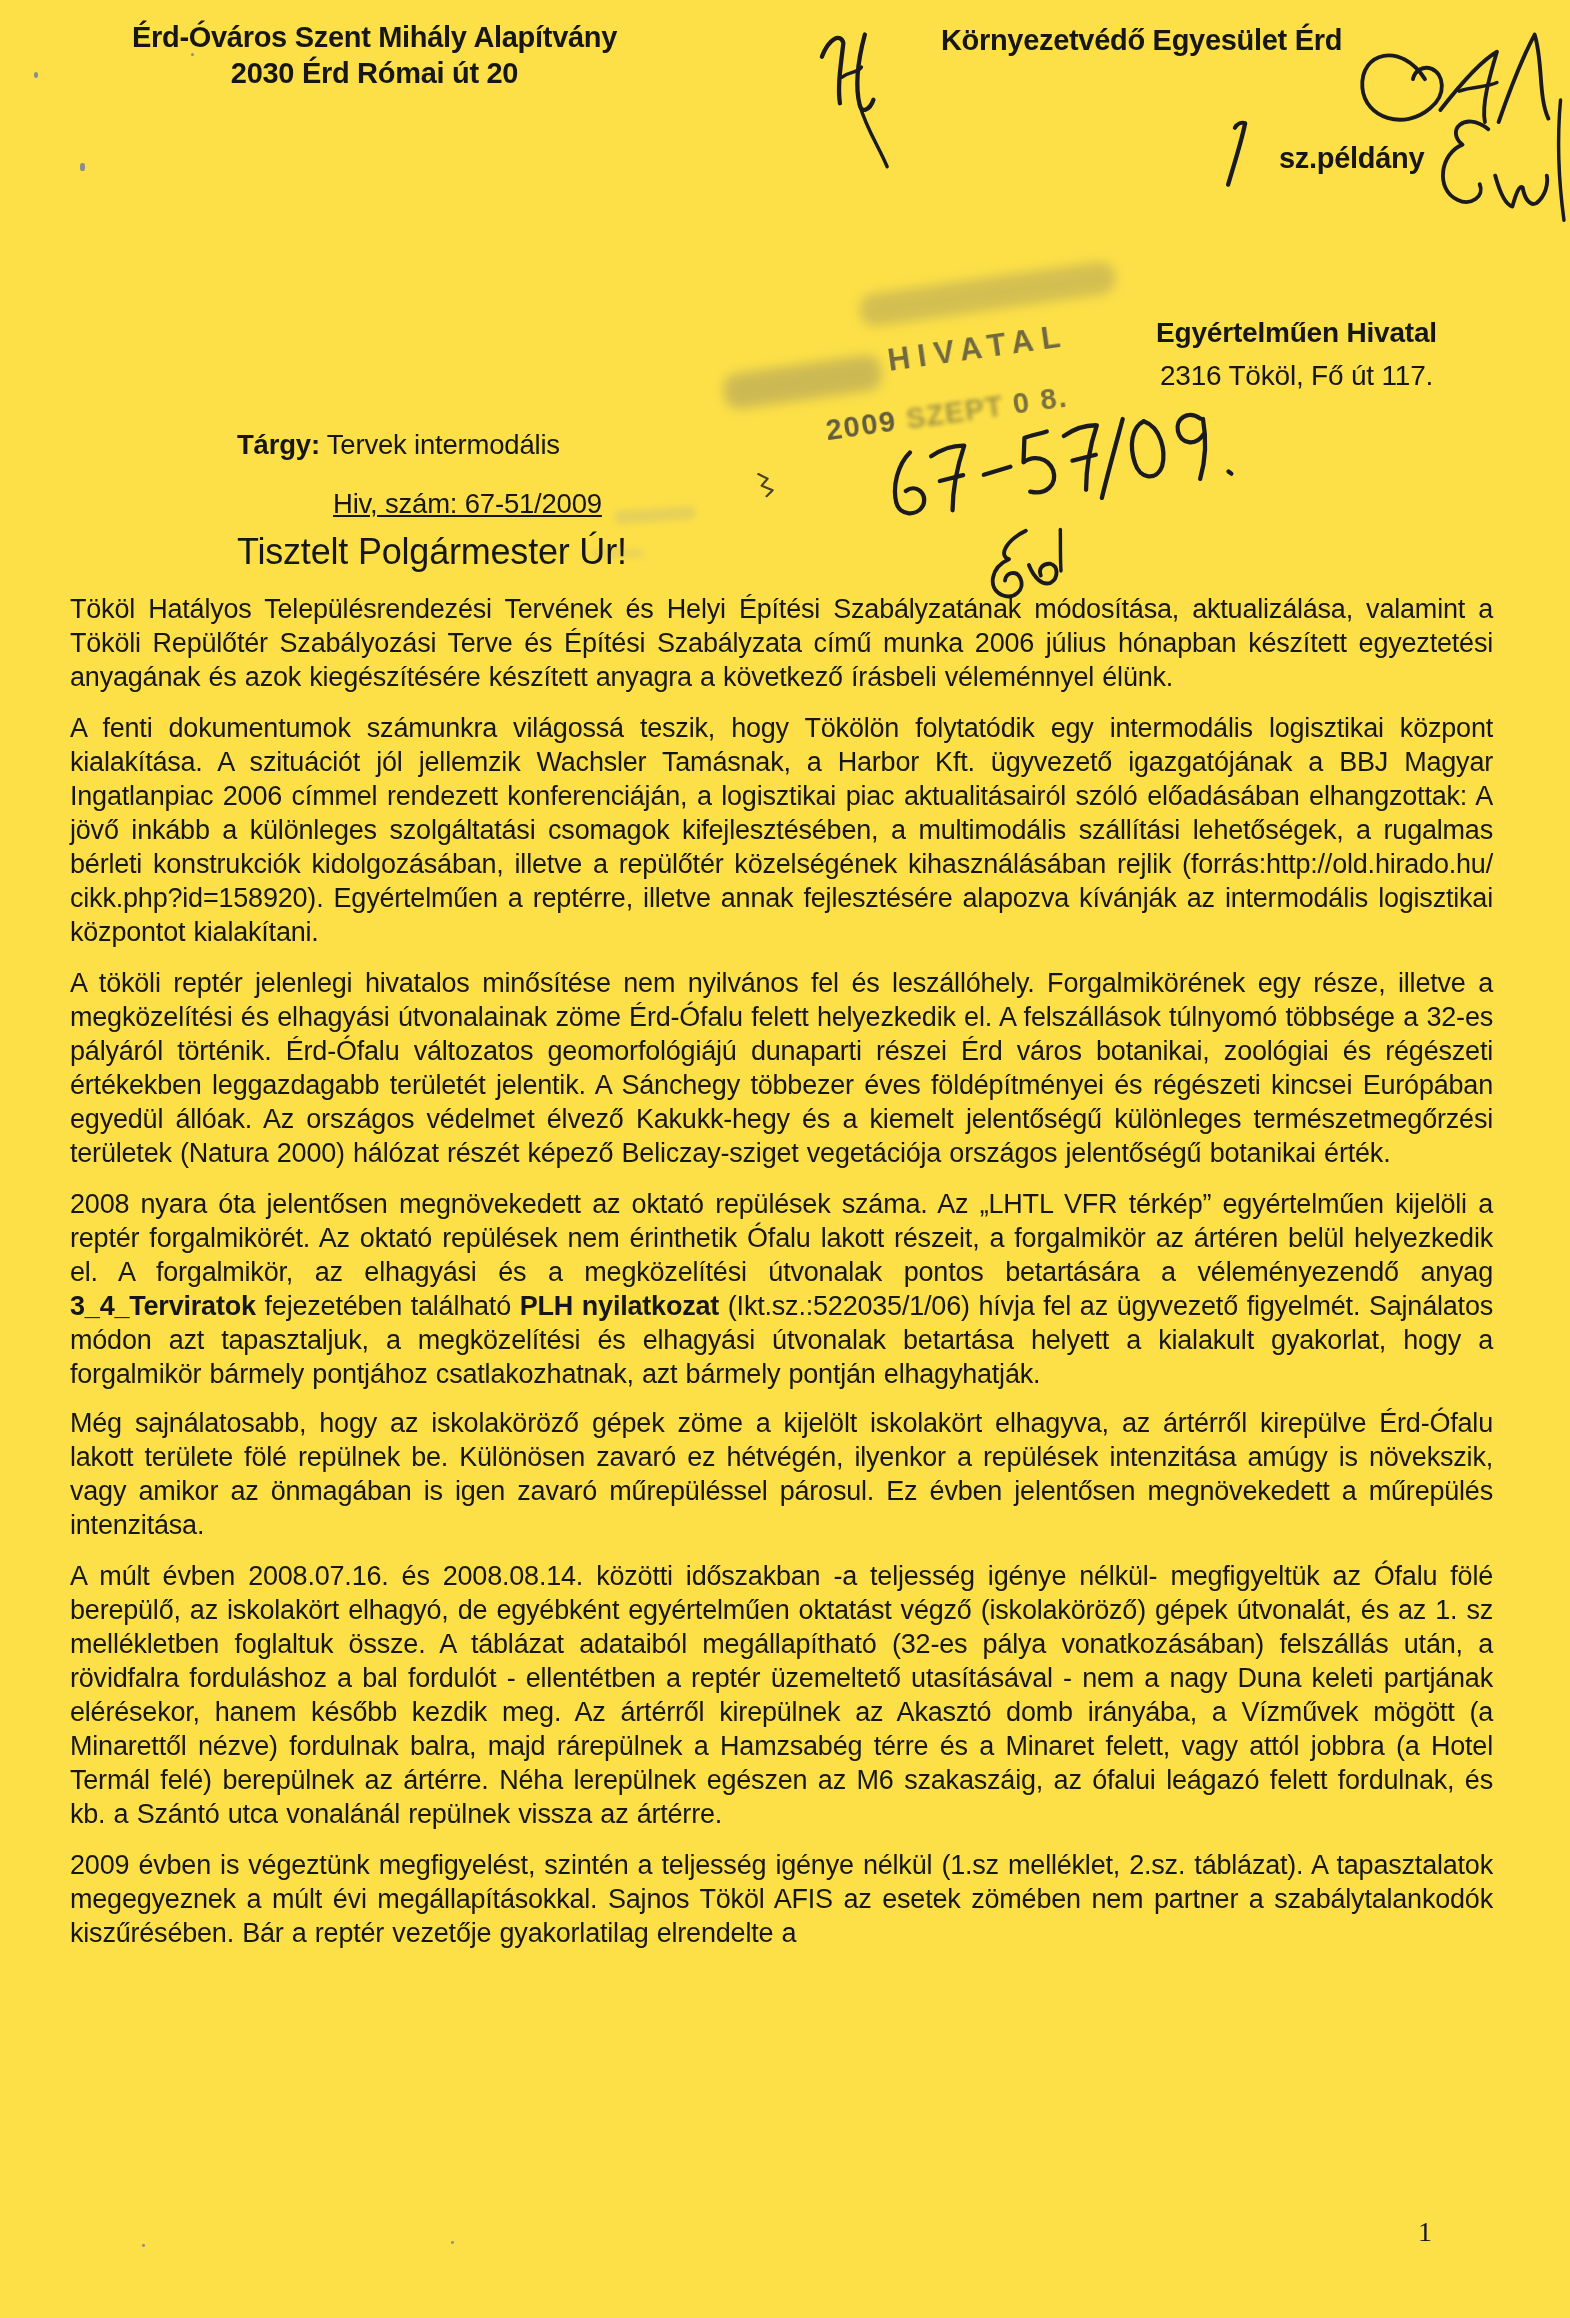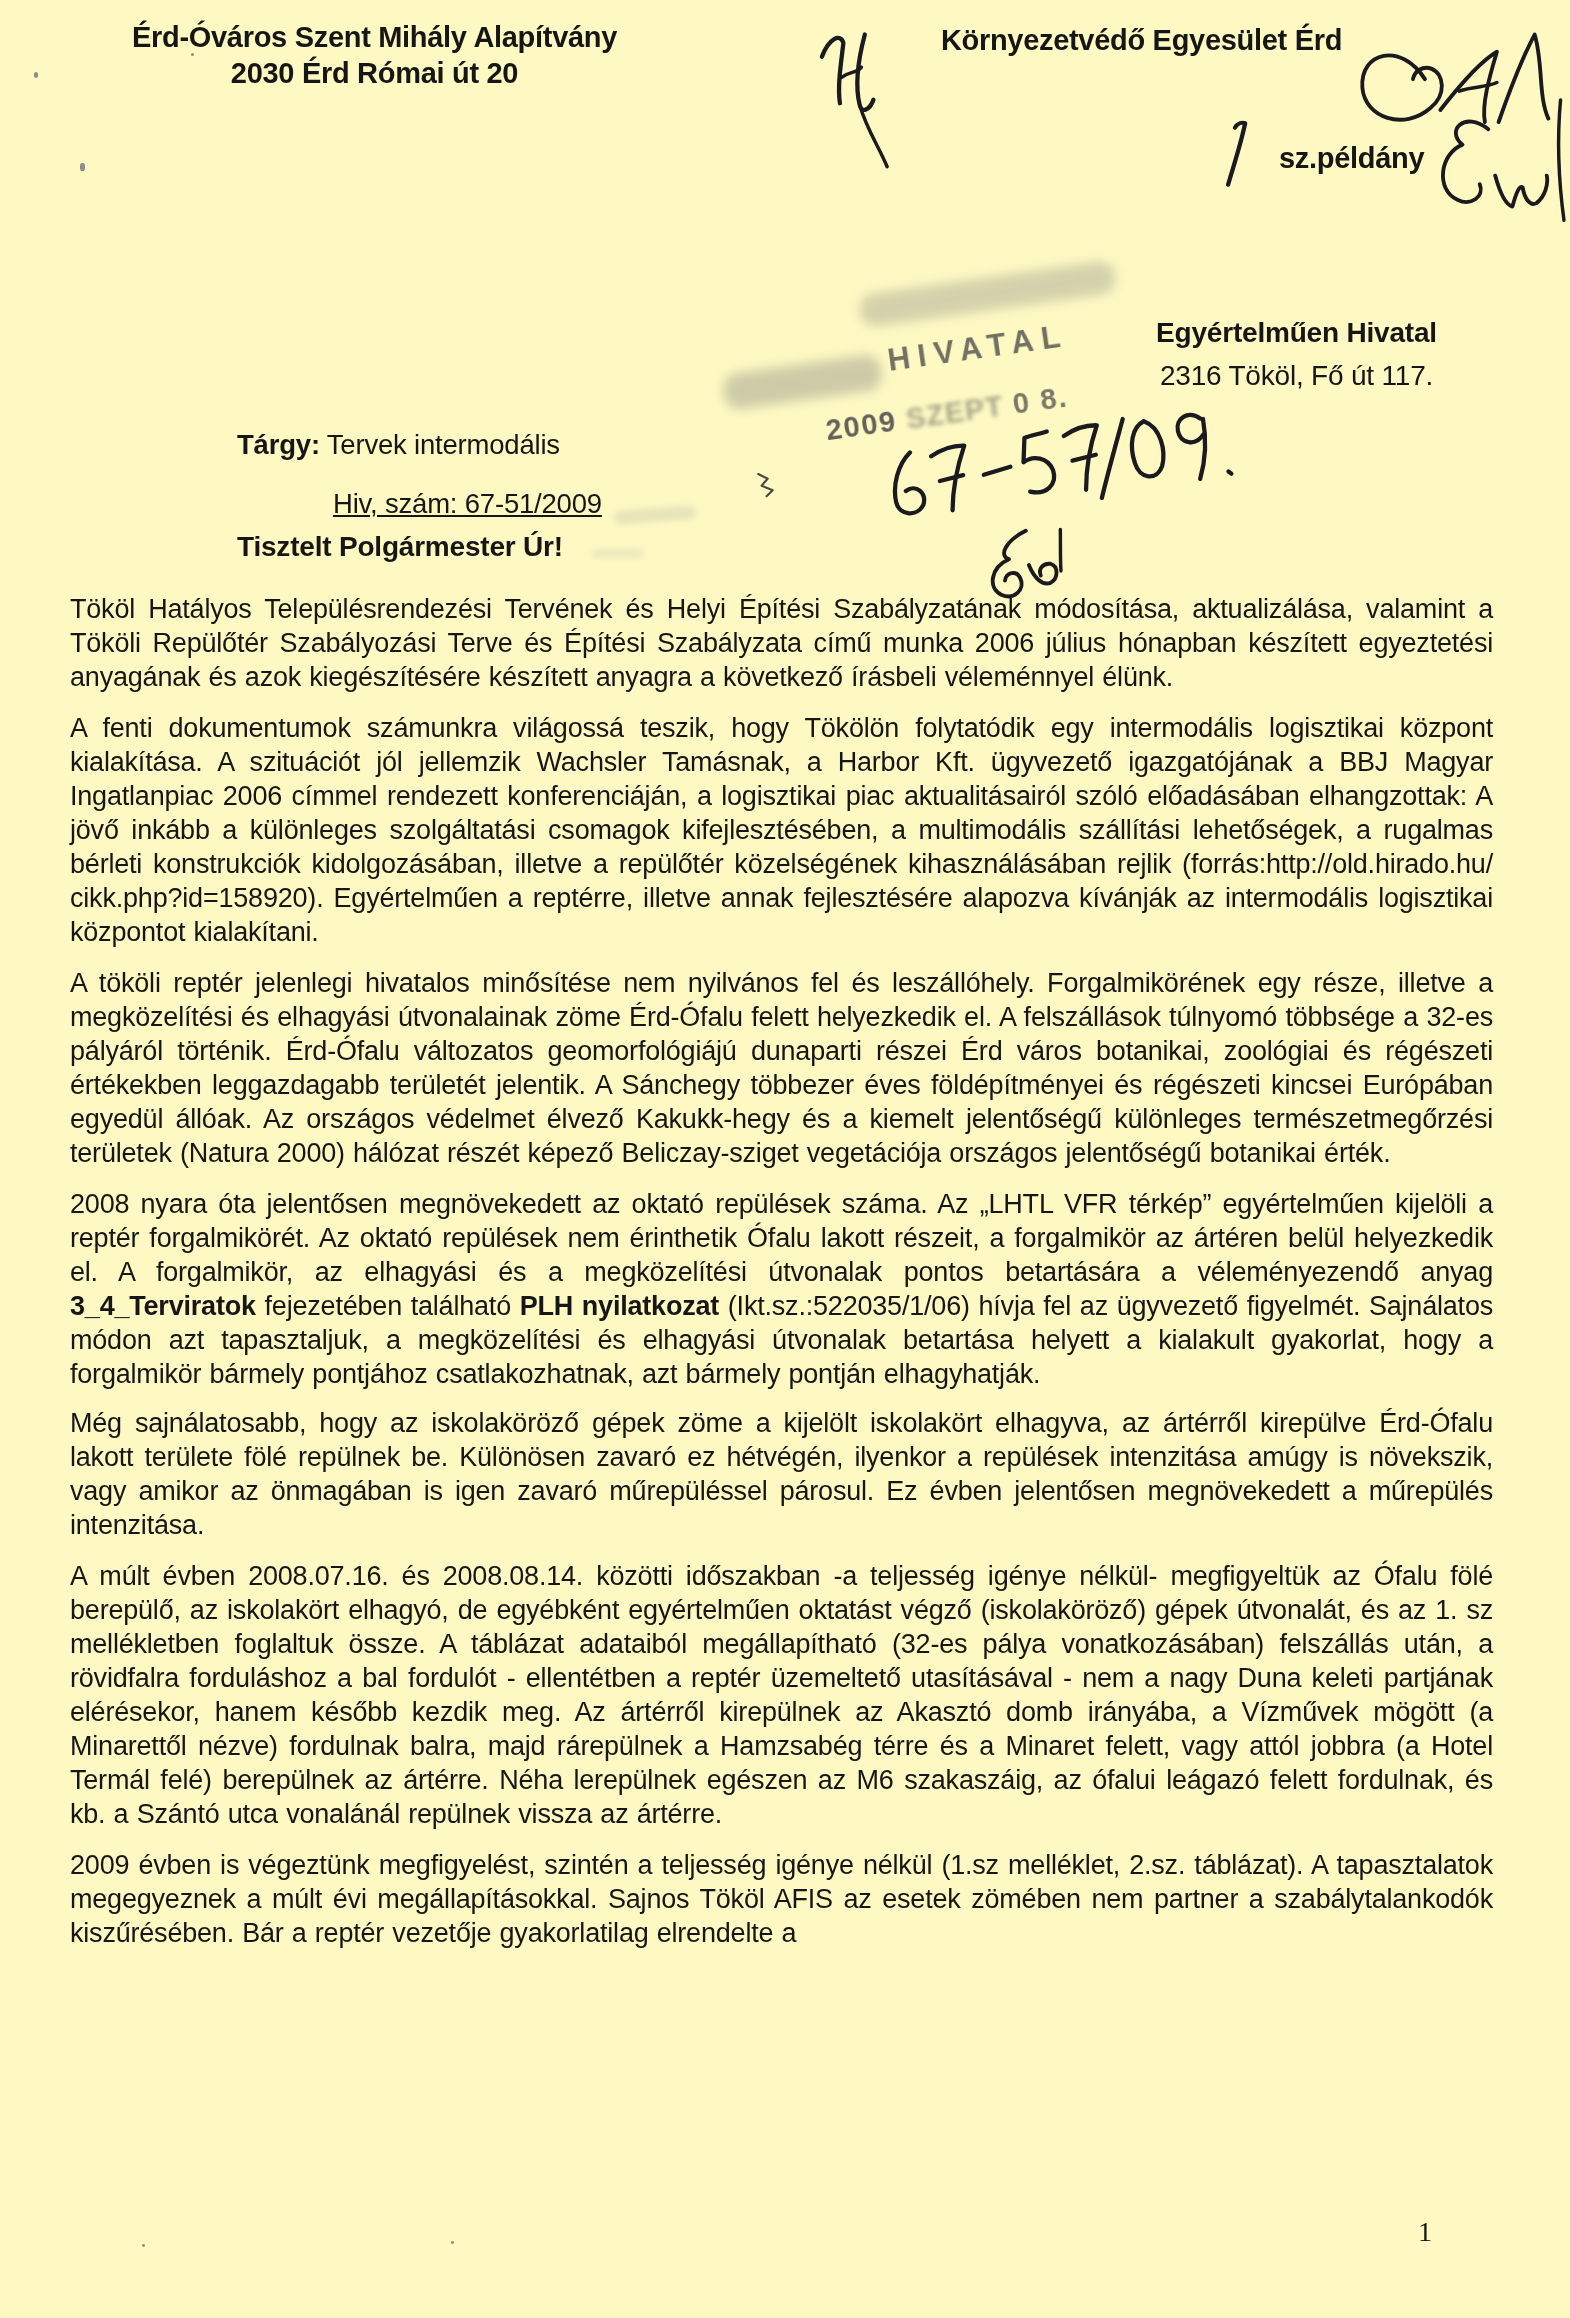--- a/index.html
+++ b/index.html
@@ -1,35 +1,35 @@
 <!DOCTYPE html>
 <html lang="hu" style="font-size:13.7px"><head>
 <meta charset="utf-8">
 <style>
   html,body{margin:0;padding:0;background:#e8e8e8;}
   .page{
     position:relative;
     width:1570px;height:2319px;
-    background:#fef9c3;
+    background:#fde047;
     font-family:"Liberation Sans","DejaVu Sans",sans-serif;
     color:#161616;
     overflow:hidden;
   }
   .abs{position:absolute;}
   
   .sender{font-weight:bold;font-size:29px;line-height:36px;text-align:center;letter-spacing:-0.3px;}
   .recipient{font-weight:bold;font-size:29px;line-height:38px;text-align:center;letter-spacing:-0.3px;}
   .office{font-size:28px;line-height:43px;text-align:center;letter-spacing:-0.2px;}
   .office .b{font-weight:bold;}
   .copy-label{font-weight:bold;font-size:29px;letter-spacing:-0.3px;}
   
   .subject{font-size:27.5px;letter-spacing:-0.2px;}
   .subject .lbl{font-weight:bold;}
   .subject .ref{display:block;margin-top:27px;padding-left:96px;text-decoration:underline;}
-  .salutation{font-weight:bold;font-size:28px;letter-spacing:-0.2px;}
+  .salutation{font-weight:normal;font-size:36px;letter-spacing:-0.2px;}
   
   .bodytext{
     width:1423px;
     font-size:27px;line-height:34px;
     text-align:justify;letter-spacing:-0.2px;
     word-spacing:0.9px;
   }
   .bodytext p{margin:0 0 17px 0;}
   .bodytext p.nogap{margin-bottom:15px;}
   .bodytext b{font-weight:bold;}

